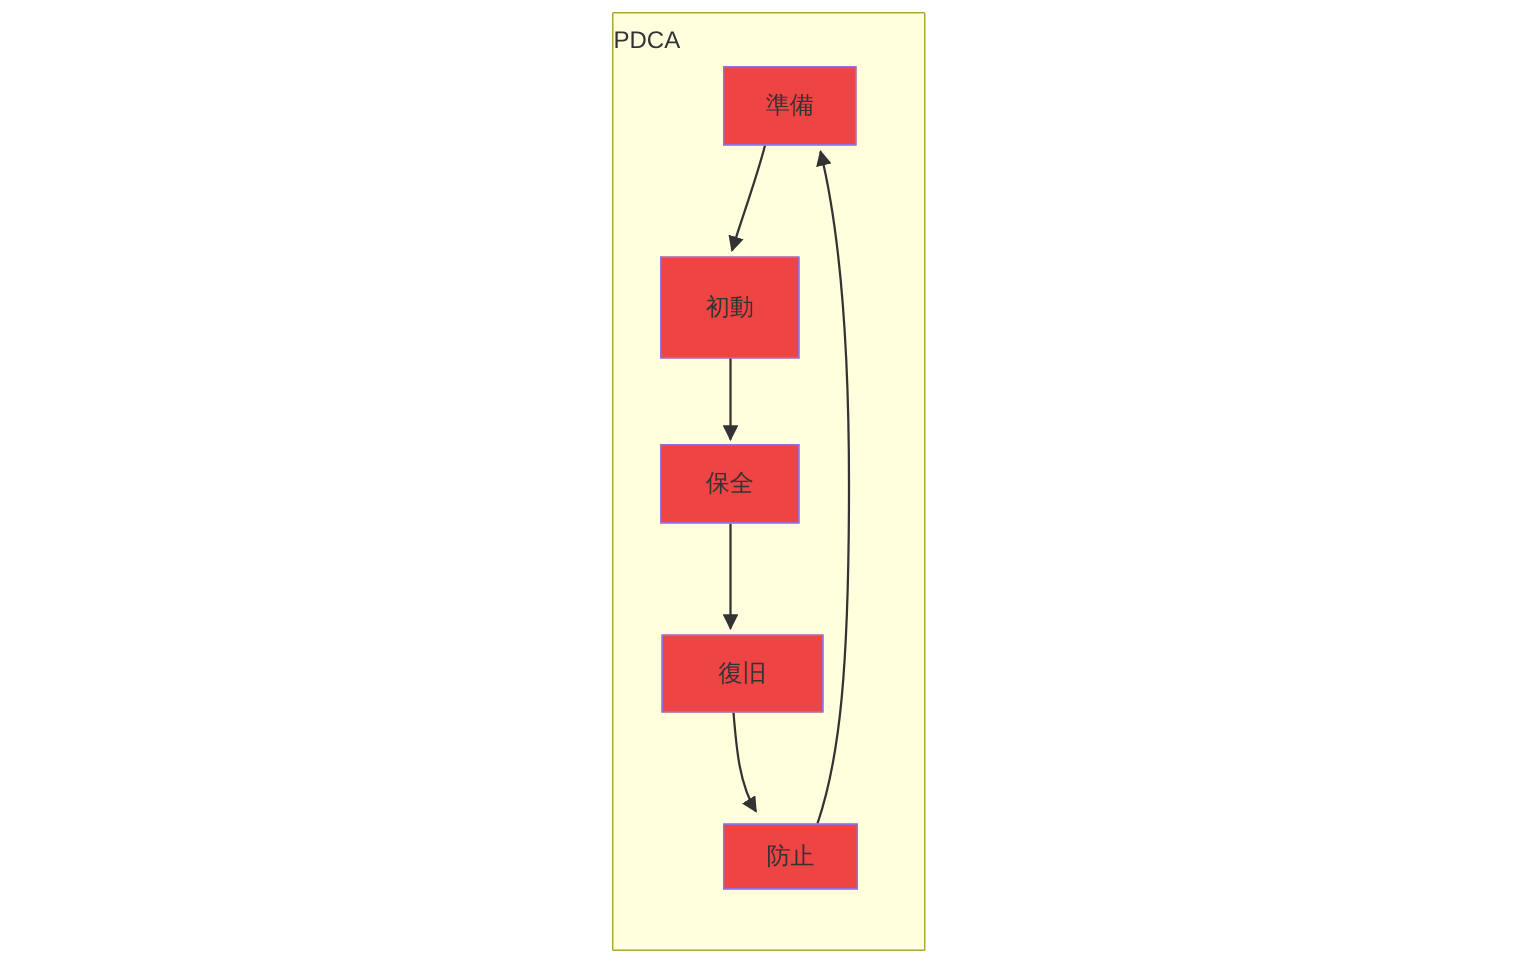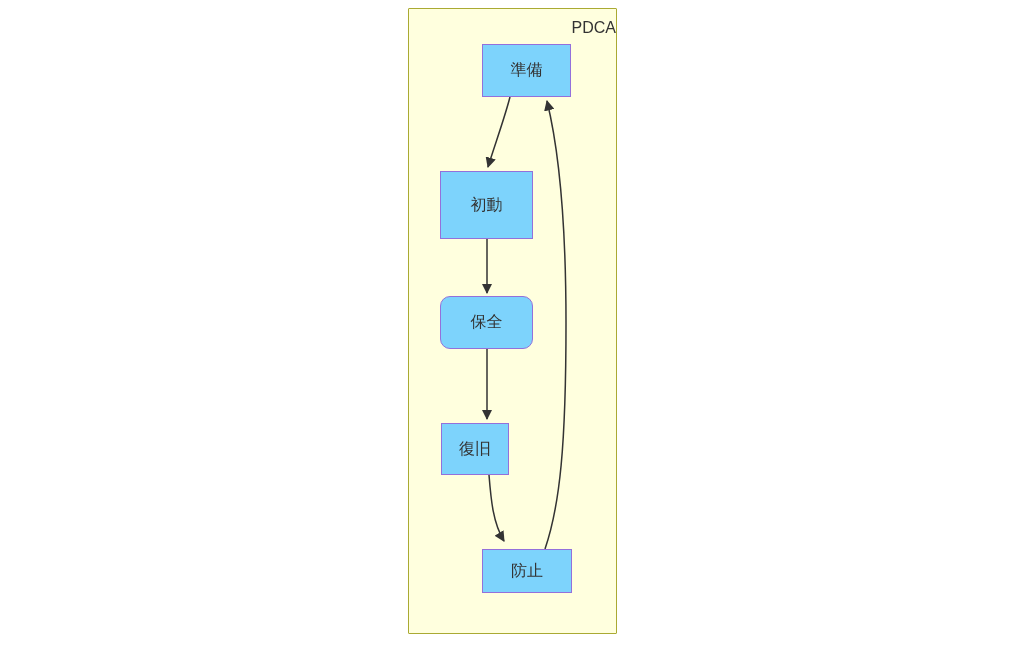--- a/index.html
+++ b/index.html
@@ -25,48 +25,48 @@
     background: #ffffde;
     border: 1px solid #aaaa33;
     border-radius: 1px;
     box-sizing: border-box;
   }
   .cluster-title {
     position: absolute;
     top: 10px;
     left: 0;
     width: 100%;
-    text-align: right;
+    text-align: left;
     font-size: 16px;
     color: #333333;
     font-weight: 400;
   }
   .edges {
     position: absolute;
     left: 0;
     top: 0;
     width: 1024px;
     height: 646px;
     pointer-events: none;
   }
   .node {
     position: absolute;
-    background: #7dd3fc;
+    background: #ef4444;
     border: 1px solid #9370db;
     box-sizing: border-box;
     display: flex;
     align-items: center;
     justify-content: center;
     font-size: 16px;
     color: #333333;
   }
   .node-junbi  { left: 482px; top: 44px;  width: 89px; height: 53px; }
   .node-shodo  { left: 440px; top: 171px; width: 93px; height: 68px; }
-  .node-hozen  { left: 440px; top: 296px; width: 93px; height: 53px; border-radius: 10px; }
-  .node-fukkyu { left: 441px; top: 423px; width: 68px; height: 52px; }
+  .node-hozen  { left: 440px; top: 296px; width: 93px; height: 53px; }
+  .node-fukkyu { left: 441px; top: 423px; width: 108px; height: 52px; }
   .node-boshi  { left: 482px; top: 549px; width: 90px; height: 44px; }
 </style>
 </head>
 <body>
 
 <div class="canvas">
 
   <div class="cluster">
     <div class="cluster-title">PDCA</div>
   </div>

